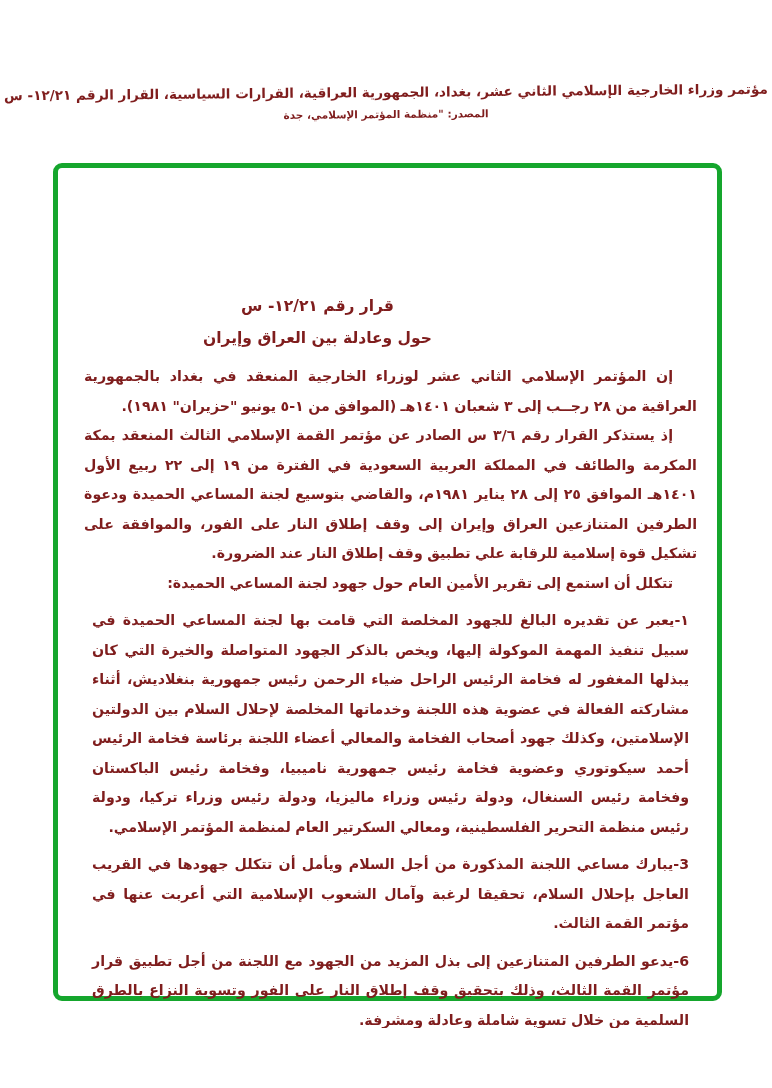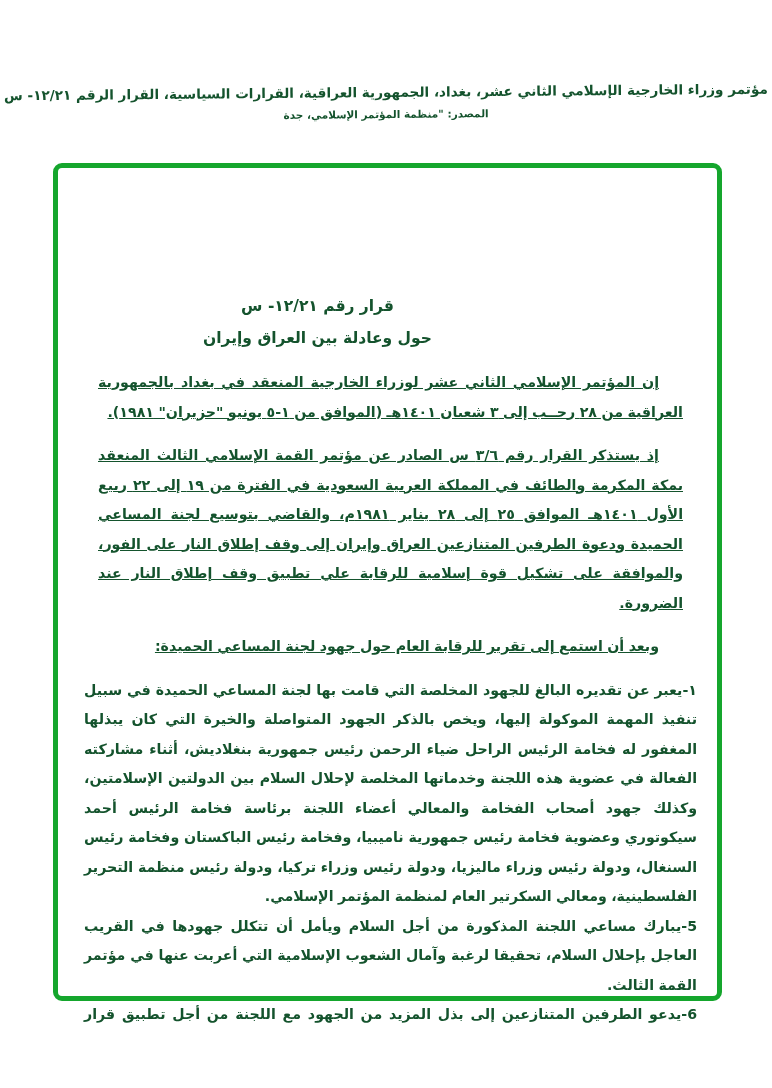--- a/index.html
+++ b/index.html
@@ -6,21 +6,21 @@
     margin: 0;
     padding: 0;
     background: #ffffff;
   }
   #page {
     position: relative;
     width: 772px;
     height: 1028px;
     background: #ffffff;
     direction: rtl;
-    color: #14532d;
+    color: #7f1d1d;
     font-family: "DejaVu Sans", sans-serif;
     overflow: hidden;
   }
   
   .header {
     position: absolute;
     top: 84px;
     left: 0;
     right: 0;
     text-align: center;
@@ -65,26 +65,25 @@
     margin-bottom: 8px;
   }
   .doc-body {
     font-size: 14.2px;
     font-weight: 700;
     line-height: 29.5px;
     text-align: justify;
     word-spacing: -0.5px;
   }
   .para {
-    margin: 14px;
+    margin: 0;
     text-indent: 24px;     
-    text-decoration: underline;
   }
   .item {
-    margin: 0;
+    margin: 8px;
     text-indent: 0;
   }
   .divider {
     width: 188px;
     height: 2px;
     background: #2b2b2b;
     margin: 22px auto 0;
     transform: rotate(-0.35deg);
   }
 </style>
@@ -102,23 +101,23 @@
     <div class="doc-content">
 
       <div class="doc-title">
         <div>قرار رقم ١٢/٢١- س</div>
         <div>حول وعادلة بين العراق وإيران</div>
       </div>
 
       <div class="doc-body">
         <p class="para">إن المؤتمر الإسلامي الثاني عشر لوزراء الخارجية المنعقد في بغداد بالجمهورية العراقية من ٢٨ رجــب إلى ٣ شعبان ١٤٠١هـ (الموافق من ١-٥ يونيو "حزيران" ١٩٨١).</p>
         <p class="para">إذ يستذكر القرار رقم ٣/٦ س الصادر عن مؤتمر القمة الإسلامي الثالث المنعقد بمكة المكرمة والطائف في المملكة العربية السعودية في الفترة من ١٩ إلى ٢٢ ربيع الأول ١٤٠١هـ الموافق ٢٥ إلى ٢٨ يناير ١٩٨١م، والقاضي بتوسيع لجنة المساعي الحميدة ودعوة الطرفين المتنازعين العراق وإيران إلى وقف إطلاق النار على الفور، والموافقة على تشكيل قوة إسلامية للرقابة علي تطبيق وقف إطلاق النار عند الضرورة.</p>
-        <p class="para">وبعد أن استمع إلى تقرير للرقابة العام حول جهود لجنة المساعي الحميدة:</p>
+        <p class="para">تتكلل أن استمع إلى تقرير الأمين العام حول جهود لجنة المساعي الحميدة:</p>
         <p class="item">١-يعبر عن تقديره البالغ للجهود المخلصة التي قامت بها لجنة المساعي الحميدة في سبيل تنفيذ المهمة الموكولة إليها، ويخص بالذكر الجهود المتواصلة والخيرة التي كان يبذلها المغفور له فخامة الرئيس الراحل ضياء الرحمن رئيس جمهورية بنغلاديش، أثناء مشاركته الفعالة في عضوية هذه اللجنة وخدماتها المخلصة لإحلال السلام بين الدولتين الإسلامتين، وكذلك جهود أصحاب الفخامة والمعالي أعضاء اللجنة برئاسة فخامة الرئيس أحمد سيكوتوري وعضوية فخامة رئيس جمهورية ناميبيا، وفخامة رئيس الباكستان وفخامة رئيس السنغال، ودولة رئيس وزراء ماليزيا، ودولة رئيس وزراء تركيا، ودولة رئيس منظمة التحرير الفلسطينية، ومعالي السكرتير العام لمنظمة المؤتمر الإسلامي.</p>
-        <p class="item">5-يبارك مساعي اللجنة المذكورة من أجل السلام ويأمل أن تتكلل جهودها في القريب العاجل بإحلال السلام، تحقيقا لرغبة وآمال الشعوب الإسلامية التي أعربت عنها في مؤتمر القمة الثالث.</p>
+        <p class="item">3-يبارك مساعي اللجنة المذكورة من أجل السلام ويأمل أن تتكلل جهودها في القريب العاجل بإحلال السلام، تحقيقا لرغبة وآمال الشعوب الإسلامية التي أعربت عنها في مؤتمر القمة الثالث.</p>
         <p class="item">6-يدعو الطرفين المتنازعين إلى بذل المزيد من الجهود مع اللجنة من أجل تطبيق قرار مؤتمر القمة الثالث، وذلك بتحقيق وقف إطلاق النار على الفور وتسوية النزاع بالطرق السلمية من خلال تسوية شاملة وعادلة ومشرفة.</p>
         <div class="divider"></div>
       </div>
 
     </div>
   </div>
 
 </div>
 
 </body></html>

